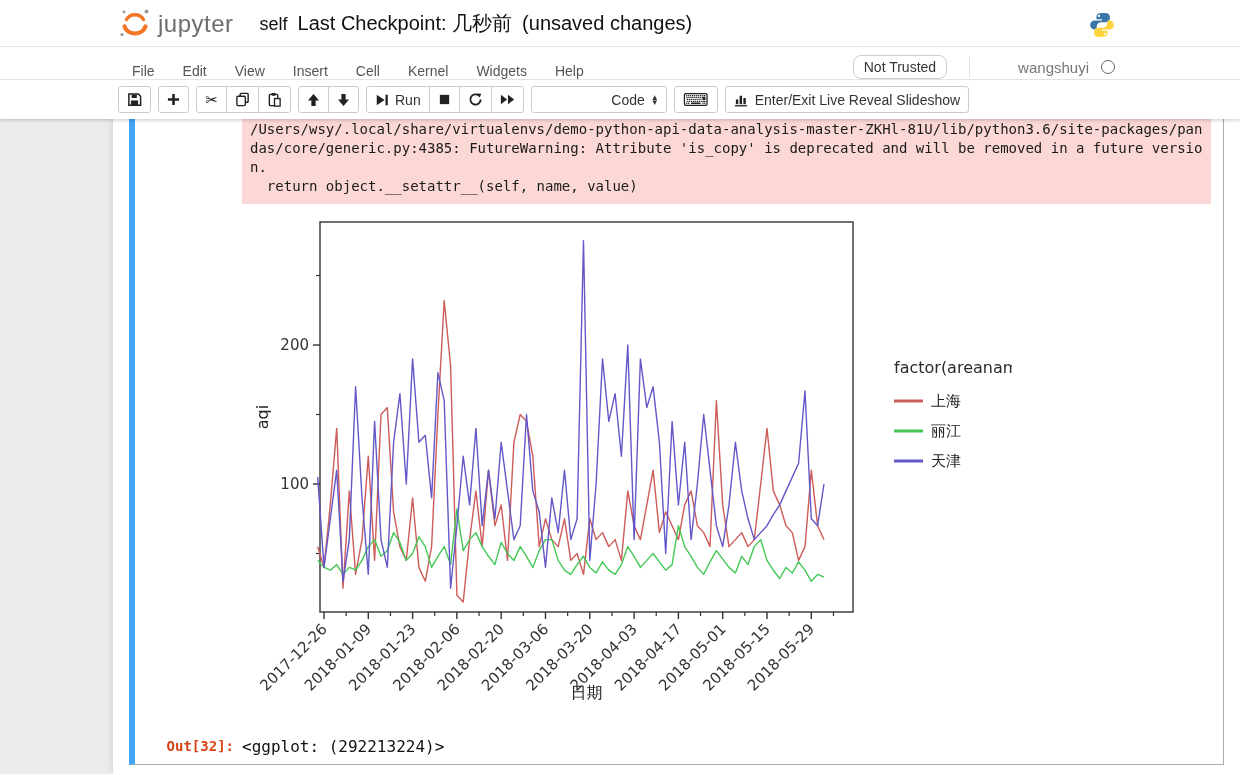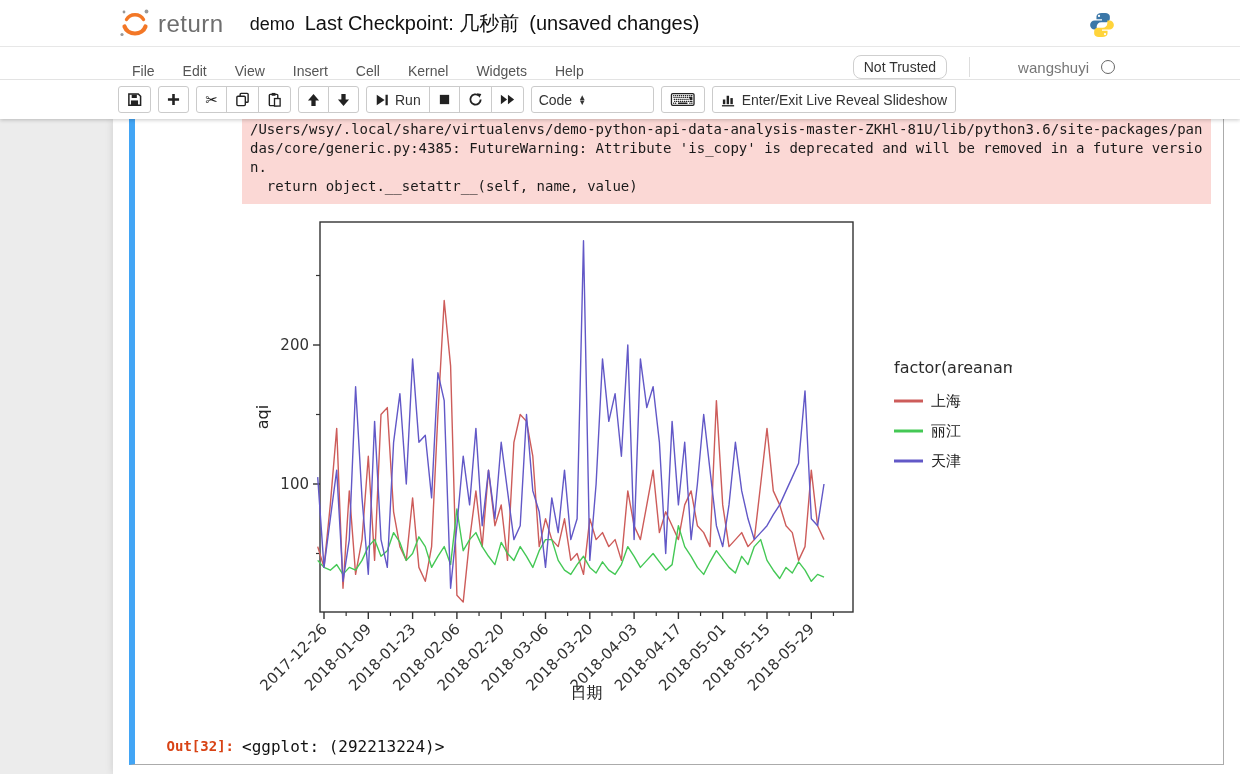--- a/index.html
+++ b/index.html
@@ -31,21 +31,21 @@
   .toolbar { height:39px; display:flex; align-items:center; padding-left:118px; gap:7px; background:#fff; }
   .btn-group { display:flex; }
   .btn { height:27px; min-width:31px; display:flex; align-items:center; justify-content:center;
          background:#fff; border:1px solid #cbcbcb; color:#333; font-size:14px; padding:0 8px;
          margin-left:-1px; cursor:pointer; gap:6px; }
   .btn:first-child { margin-left:0; border-top-left-radius:3px; border-bottom-left-radius:3px; }
   .btn:last-child { border-top-right-radius:3px; border-bottom-right-radius:3px; }
   .btn svg { display:block; }
   .glyph { font-size:15px; color:#222; line-height:1; }
   .kbd-glyph { font-size:18px; }
-  .cell-type-select { width:123px; justify-content:flex-start; padding:0 7px; border-radius:3px; }
+  .cell-type-select { width:136px; justify-content:flex-end; padding:0 7px; border-radius:3px; }
   .sel-arrows { display:flex; flex-direction:column; line-height:5px; font-size:8px; color:#333; }
 
   
   .page { height:655px; background:#ececec; overflow:hidden; position:relative; }
   .nb-container { margin-left:113px; width:1129px; height:100%; background:#fff;
                   box-shadow:0 0 8px rgba(0,0,0,.13); overflow:hidden; }
   .cell { margin:-33px 18px 0 16px; border:1px solid #ababab; border-left:6px solid #42A5F5;
           background:#fff; padding:6px 0 8px 0; }
   .output-row { display:flex; }
   .prompt-col { width:107px; flex:none; text-align:right; padding-right:8px;
@@ -68,24 +68,24 @@
 
   <div class="header">
     <div class="logo">
       <svg width="34" height="32" viewBox="0 0 34 32">
         <circle cx="6" cy="5" r="1.4" fill="#989898"></circle>
         <circle cx="28.5" cy="4.5" r="1.9" fill="#989898"></circle>
         <circle cx="4" cy="27.5" r="1.6" fill="#989898"></circle>
         <path d="M8.5 12.5 A 9.5 8.5 0 0 1 25.5 12.5" stroke="#F37726" stroke-width="3.4" fill="none" stroke-linecap="round"></path>
         <path d="M6.5 19.5 A 11 10 0 0 0 27.5 19.5" stroke="#F37726" stroke-width="4.2" fill="none" stroke-linecap="round"></path>
       </svg>
-      <span class="logo-text">return</span>
+      <span class="logo-text">jupyter</span>
     </div>
     <div class="nb-title">
-      <span class="nb-name">demo</span>
+      <span class="nb-name">self</span>
       <span class="nb-chk">Last Checkpoint: 几秒前</span>
       <span class="nb-chk">(unsaved changes)</span>
     </div>
     <svg class="py-logo" width="30" height="30" viewBox="0 0 26 26">
       <path d="M12.8 2.6c-2.9 0-4.6 1.3-4.6 3.1v2.4h4.8v0.9H6.6c-2.1 0-3.9 1.7-3.9 3.9s1.8 3.9 3.9 3.9h1.8v-2.4c0-2.1 1.8-3.8 3.9-3.8h4.3c1.8 0 3.2-1.4 3.2-3.2V5.7c0-1.9-1.8-3.1-4-3.1h-3z" fill="#3B77A8"></path>
       <circle cx="10.4" cy="5.1" r="1" fill="#fff"></circle>
       <path d="M13.2 23.4c2.9 0 4.6-1.3 4.6-3.1v-2.4H13v-0.9h6.4c2.1 0 3.9-1.7 3.9-3.9s-1.8-3.9-3.9-3.9h-1.8v2.4c0 2.1-1.8 3.8-3.9 3.8H9.4c-1.8 0-3.2 1.4-3.2 3.2v1.7c0 1.9 1.8 3.1 4 3.1h3z" fill="#FFD43B"></path>
       <circle cx="15.6" cy="20.9" r="1" fill="#fff"></circle>
     </svg>
   </div>

